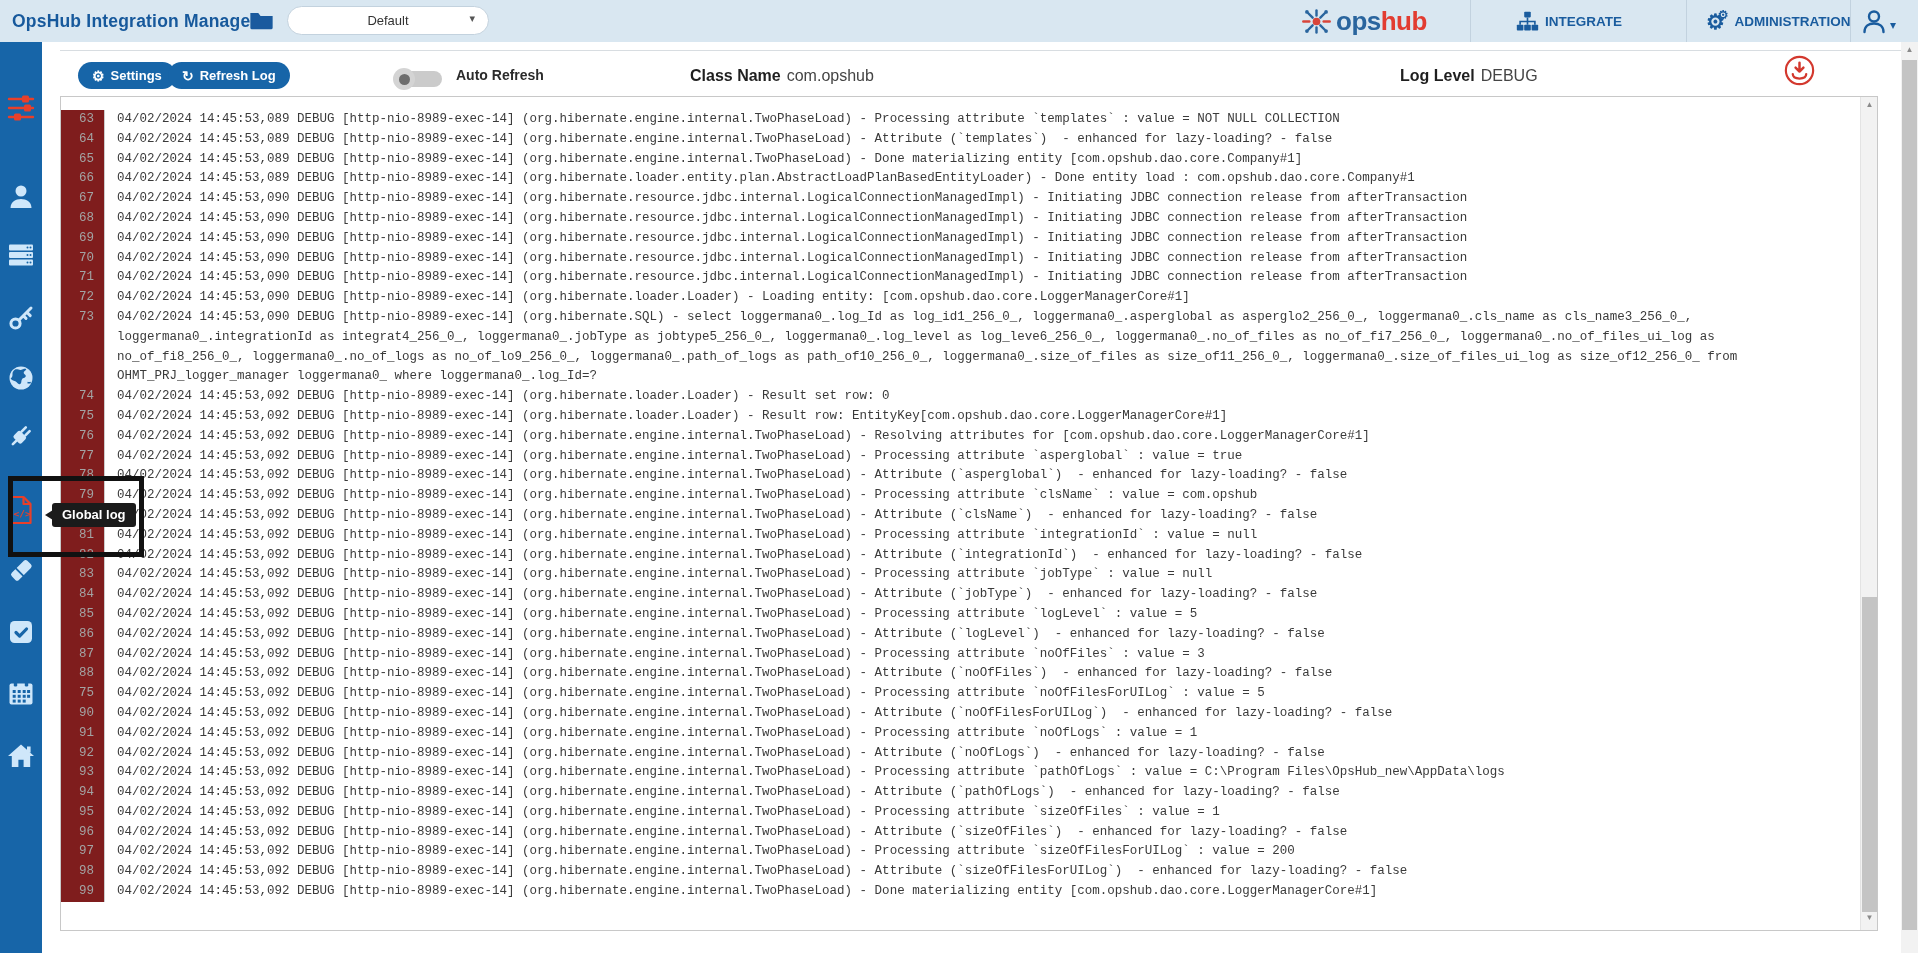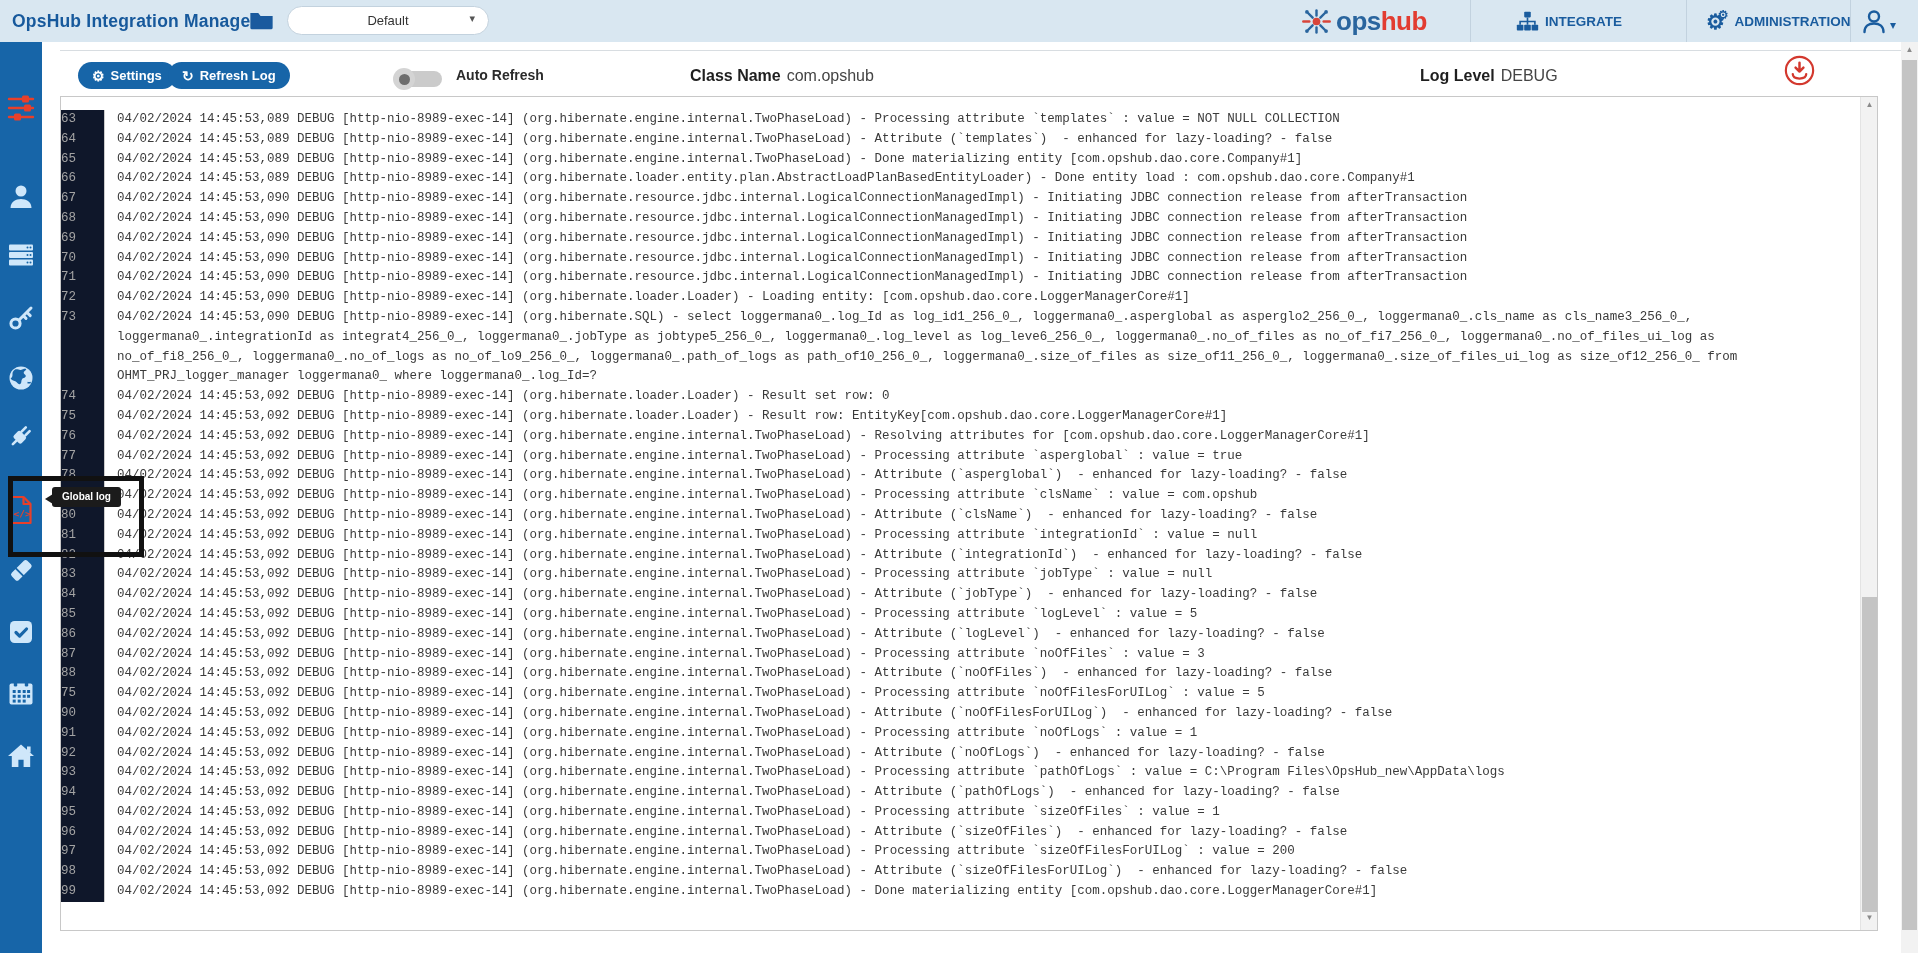--- a/index.html
+++ b/index.html
@@ -46,49 +46,49 @@
     background:#cbcbcb; border-radius:8px; cursor:pointer; }
   .toggle .knob { position:absolute; left:-3px; top:-3px; width:22px; height:22px;
     border-radius:50%; background:#d4d4d4; }
   .toggle .knob::after { content:""; position:absolute; left:5.5px; top:5.5px; width:11px; height:11px;
     border-radius:50%; background:#6e6e6e; }
   .tlabel { position:absolute; top:67px; font-size:14px; color:#2b2b2b; }
   #auto-refresh-label { left:456px; font-weight:600; }
   .kv { position:absolute; top:67px; font-size:16px; color:#444; }
   .kv b { color:#1f1f1f; font-weight:bold; margin-right:6px; }
   #class-name { left:690px; }
-  #log-level { left:1400px;margin-left:20px; }
+  #log-level { left:1400px; }
   .download { position:absolute; left:1784px; top:55px; width:31px; height:31px; cursor:pointer; }
   .hline { position:absolute; left:60px; top:50px; width:1841px; height:1px; background:#d8dde1; }
 
   
   .log-panel { position:absolute; left:60px; top:96px; width:1818px; height:835px;
     border:1px solid #c8c8c8; background:#fff; overflow:hidden; }
   .log-lines { padding-top:13px; }
   .log-row { display:flex; font-family:"Liberation Mono","DejaVu Sans Mono",monospace;
     font-size:12.5px; line-height:19.8px; }
-  .ln { flex:0 0 44px; text-align:left; padding-right:4px; color:#a3a3a3;
-    border-right:1px solid #cccccc; background:#0f172a; }
+  .ln { flex:0 0 44px; text-align:right; padding-right:10px; color:#a3a3a3;
+    border-right:1px solid #cccccc; background:#7f1d1d; }
   .lt { flex:1; padding:0 60px 0 12px; white-space:pre-wrap; color:#3a3a3a; }
 
   
   .vscroll { position:absolute; background:#f2f2f2; }
   #log-scrollbar { right:0; top:0; bottom:0; width:17px; border-left:1px solid #e3e3e3; }
   #log-scrollbar .thumb { position:absolute; left:1px; width:15px; top:500px; height:315px; background:#c4c4c4; }
   #win-scrollbar { right:0; top:42px; width:17px; height:911px; z-index:6; }
   #win-scrollbar .thumb { position:absolute; left:1px; width:15px; top:18px; height:870px; background:#c4c4c4; }
   .sarrow { position:absolute; left:0; width:17px; height:16px; text-align:center;
     font-size:8px; line-height:16px; color:#8a8a8a; cursor:pointer; }
   .sarrow.up { top:0; } .sarrow.down { bottom:4px; }
 
   
   .hl-box { position:absolute; left:8px; top:476px; width:136px; height:81px;
     border:5px solid #111; z-index:40; pointer-events:none; }
-  .gl-tooltip { position:absolute; left:52px; top:487px; z-index:41; background:#1b1b1b;
-    color:#fff; font-size:10px; font-weight:600; padding:4px 10px 5px; border-radius:3px;
+  .gl-tooltip { position:absolute; left:52px; top:503px; z-index:41; background:#1b1b1b;
+    color:#fff; font-size:13px; font-weight:600; padding:4px 10px 5px; border-radius:3px;
     white-space:nowrap; }
   .gl-tooltip::before { content:""; position:absolute; left:-7px; top:7px; width:0; height:0;
     border-top:5px solid transparent; border-bottom:5px solid transparent; border-right:8px solid #1b1b1b; }
 </style>
 </head>
 <body>
 
 <div class="page">
 
   <div class="header">

